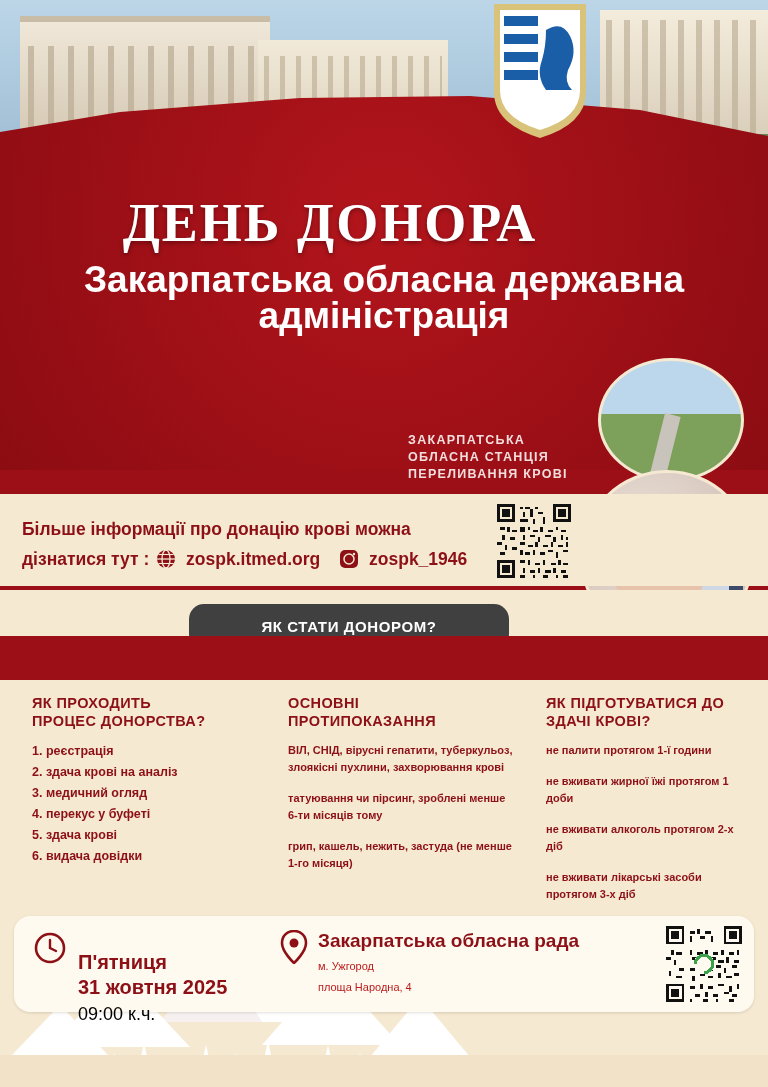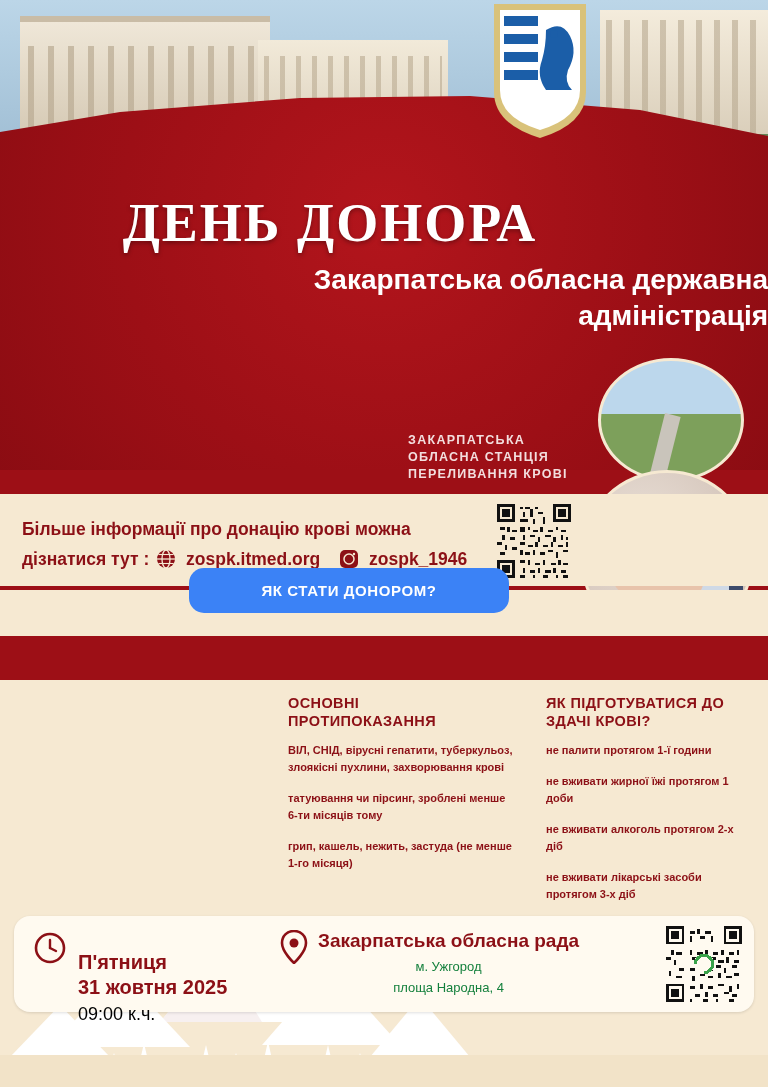--- a/index.html
+++ b/index.html
@@ -40,22 +40,22 @@
   
   .mountains{position:absolute;left:0;bottom:0;width:520px;height:160px;}
 
   
   .crest{position:absolute;left:488px;top:0;width:104px;height:140px;z-index:6;}
 
   
   .title-main{position:absolute;top:192px;left:0;width:660px;text-align:center;
     font-family:"Liberation Serif", serif;font-weight:bold;font-size:54px;color:#fff;
     letter-spacing:2px;text-shadow:0 2px 4px rgba(0,0,0,.35);}
-  .title-sub{position:absolute;top:262px;left:0;width:768px;text-align:right;
-    font-weight:bold;font-size:28px;line-height:36px;color:#ffffff;}
+  .title-sub{position:absolute;top:262px;left:0;width:768px;text-align:center;
+    font-weight:bold;font-size:37px;line-height:36px;color:#ffffff;}
 
   
   .station{position:absolute;right:150px;top:432px;width:210px;text-align:left;
     color:#f3dede;font-size:12.5px;font-weight:bold;letter-spacing:1.3px;line-height:17px;}
 
   
   .circ-photo{position:absolute;border-radius:50%;overflow:hidden;border:3px solid #f6e9d2;}
   .circ-top{right:24px;top:358px;width:140px;height:118px;border-radius:50%;
     background:linear-gradient(#bcd7ec 0 45%,#7da05b 45% 100%);}
   .circ-top .road2{position:absolute;left:40%;top:45%;width:16px;height:55%;background:#c9c4bb;transform:rotate(14deg);}
@@ -69,21 +69,21 @@
   
   .info-band{position:absolute;top:494px;left:0;width:768px;height:92px;background:#f6e9d2;}
   .info-text{position:absolute;left:22px;top:514px;width:470px;color:#8c1016;font-size:17.5px;
     font-weight:bold;line-height:30px;}
   .inline-ic{display:inline-block;vertical-align:-4px;margin:0 5px 0 2px;}
   .qr{position:absolute;}
   .qr-top{left:497px;top:504px;width:74px;height:74px;}
 
   
   .how-wrap{position:absolute;top:590px;left:0;width:768px;height:92px;background:#f6e9d2;}
-  .how-pill{position:absolute;left:189px;top:568px;width:320px;height:45px;background:#3b82f6;
+  .how-pill{position:absolute;left:189px;top:604px;width:320px;height:45px;background:#404040;
     border-radius:15px;color:#fff;font-weight:bold;font-size:15px;letter-spacing:.6px;
     display:flex;align-items:center;justify-content:center;}
   .req-bar{position:absolute;left:0;top:636px;width:768px;height:44px;background:#9d0f16;}
   .req1{left:58px;top:642px;width:220px;font-size:11.5px;font-weight:bold;letter-spacing:1.1px;line-height:15px;text-align:center;}
   .req2{left:315px;top:645px;font-size:14px;font-weight:bold;letter-spacing:1px;}
   .req2 b{font-size:22px;}
   .req3{left:488px;top:645px;font-size:14px;font-weight:bold;letter-spacing:1px;}
   .req3 b{font-size:22px;}
 
   
@@ -99,21 +99,21 @@
   
   .bottom-card{position:absolute;left:14px;top:916px;width:740px;height:96px;background:#fffaf0;
     border-radius:16px;box-shadow:0 1px 3px rgba(0,0,0,.12);}
   .bc-date{position:absolute;left:78px;top:950px;color:#8c1016;}
   .bc-date .d1{font-size:20px;font-weight:bold;line-height:25px;}
   .bc-date .d2{font-size:18px;color:#000000;font-weight:normal;margin-top:4px;}
   .clock{position:absolute;left:34px;top:932px;width:32px;height:32px;}
   .pin{position:absolute;left:280px;top:930px;width:28px;height:34px;}
   .bc-addr{position:absolute;left:318px;top:930px;color:#8c1016;}
   .bc-addr .a1{font-size:19px;font-weight:bold;}
-  .bc-addr .a2{font-size:13px;color:#15803d;line-height:21px;margin-top:4px;font-weight:normal;text-align:center;}
+  .bc-addr .a2{font-size:11px;color:#b91c1c;line-height:21px;margin-top:4px;font-weight:normal;}
   .qr-bot{right:26px;top:926px;width:76px;height:76px;}
 
   
   .phones{position:absolute;left:0;top:1015px;width:768px;height:40px;}
   .footer-strip{position:absolute;left:0;top:1055px;width:768px;height:32px;background:#f2e3c8;}
 
   .ribbon-l{position:absolute;left:0;top:470px;width:768px;height:26px;background:#9d0f16;}
 </style>
 </head>
 <body>
@@ -315,20 +315,32 @@
     <span>вік</span>
     <b>+18</b>
   </div>
   <div class="req req3" style="color:#fff">
     <span>вага тіла</span>
     <b>+50</b>
     <span style="font-size:12px">кг</span>
   </div>
 
   <div class="cols">
+    <div class="col c1">
+      <h3>
+        <span>ЯК ПРОХОДИТЬ</span><br>
+        <span>ПРОЦЕС ДОНОРСТВА?</span>
+      </h3>
+      <div class="li">1. реєстрація</div>
+      <div class="li">2. здача крові на аналіз</div>
+      <div class="li">3. медичний огляд</div>
+      <div class="li">4. перекус у буфеті</div>
+      <div class="li">5. здача крові</div>
+      <div class="li">6. видача довідки</div>
+    </div>
 
     <div class="col c2">
       <h3>
         <span>ОСНОВНІ</span><br>
         <span>ПРОТИПОКАЗАННЯ</span>
       </h3>
       <p class="blk">ВІЛ, СНІД, вірусні гепатити, туберкульоз, злоякісні пухлини, захворювання крові</p>
       <p class="blk">татуювання чи пірсинг, зроблені менше 6-ти місяців тому</p>
       <p class="blk">грип, кашель, нежить, застуда (не менше 1-го місяця)</p>
     </div>

